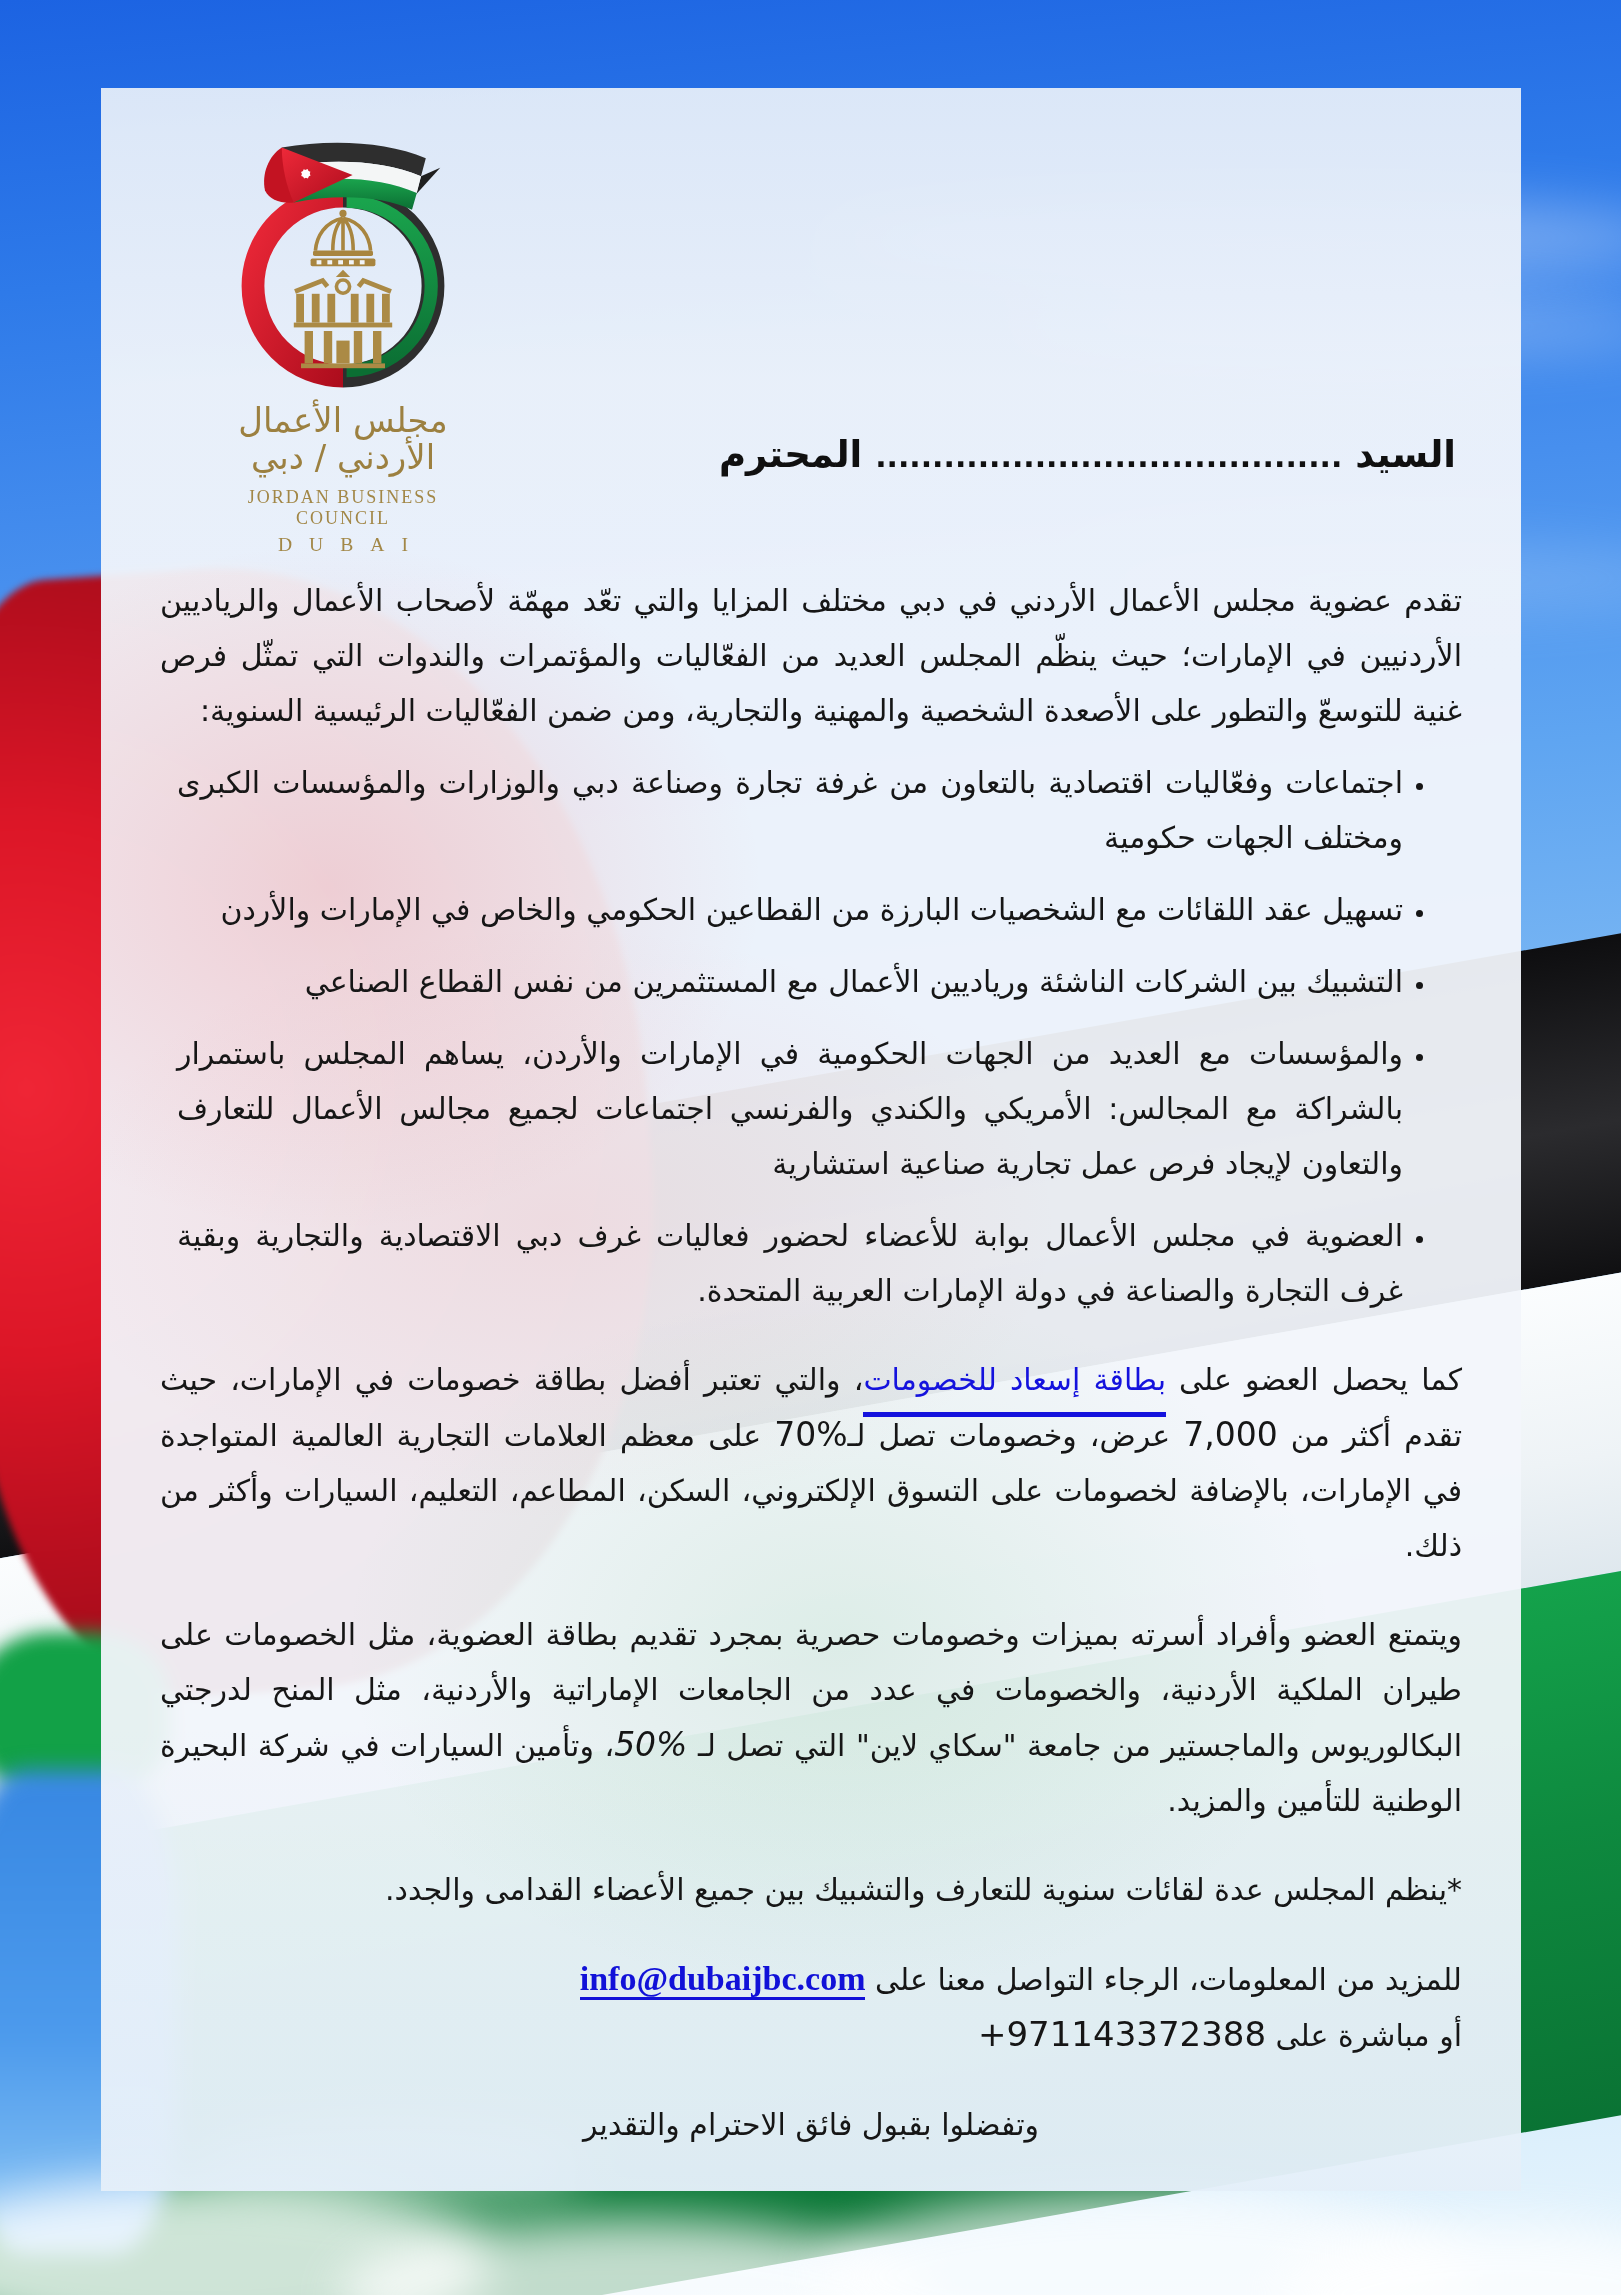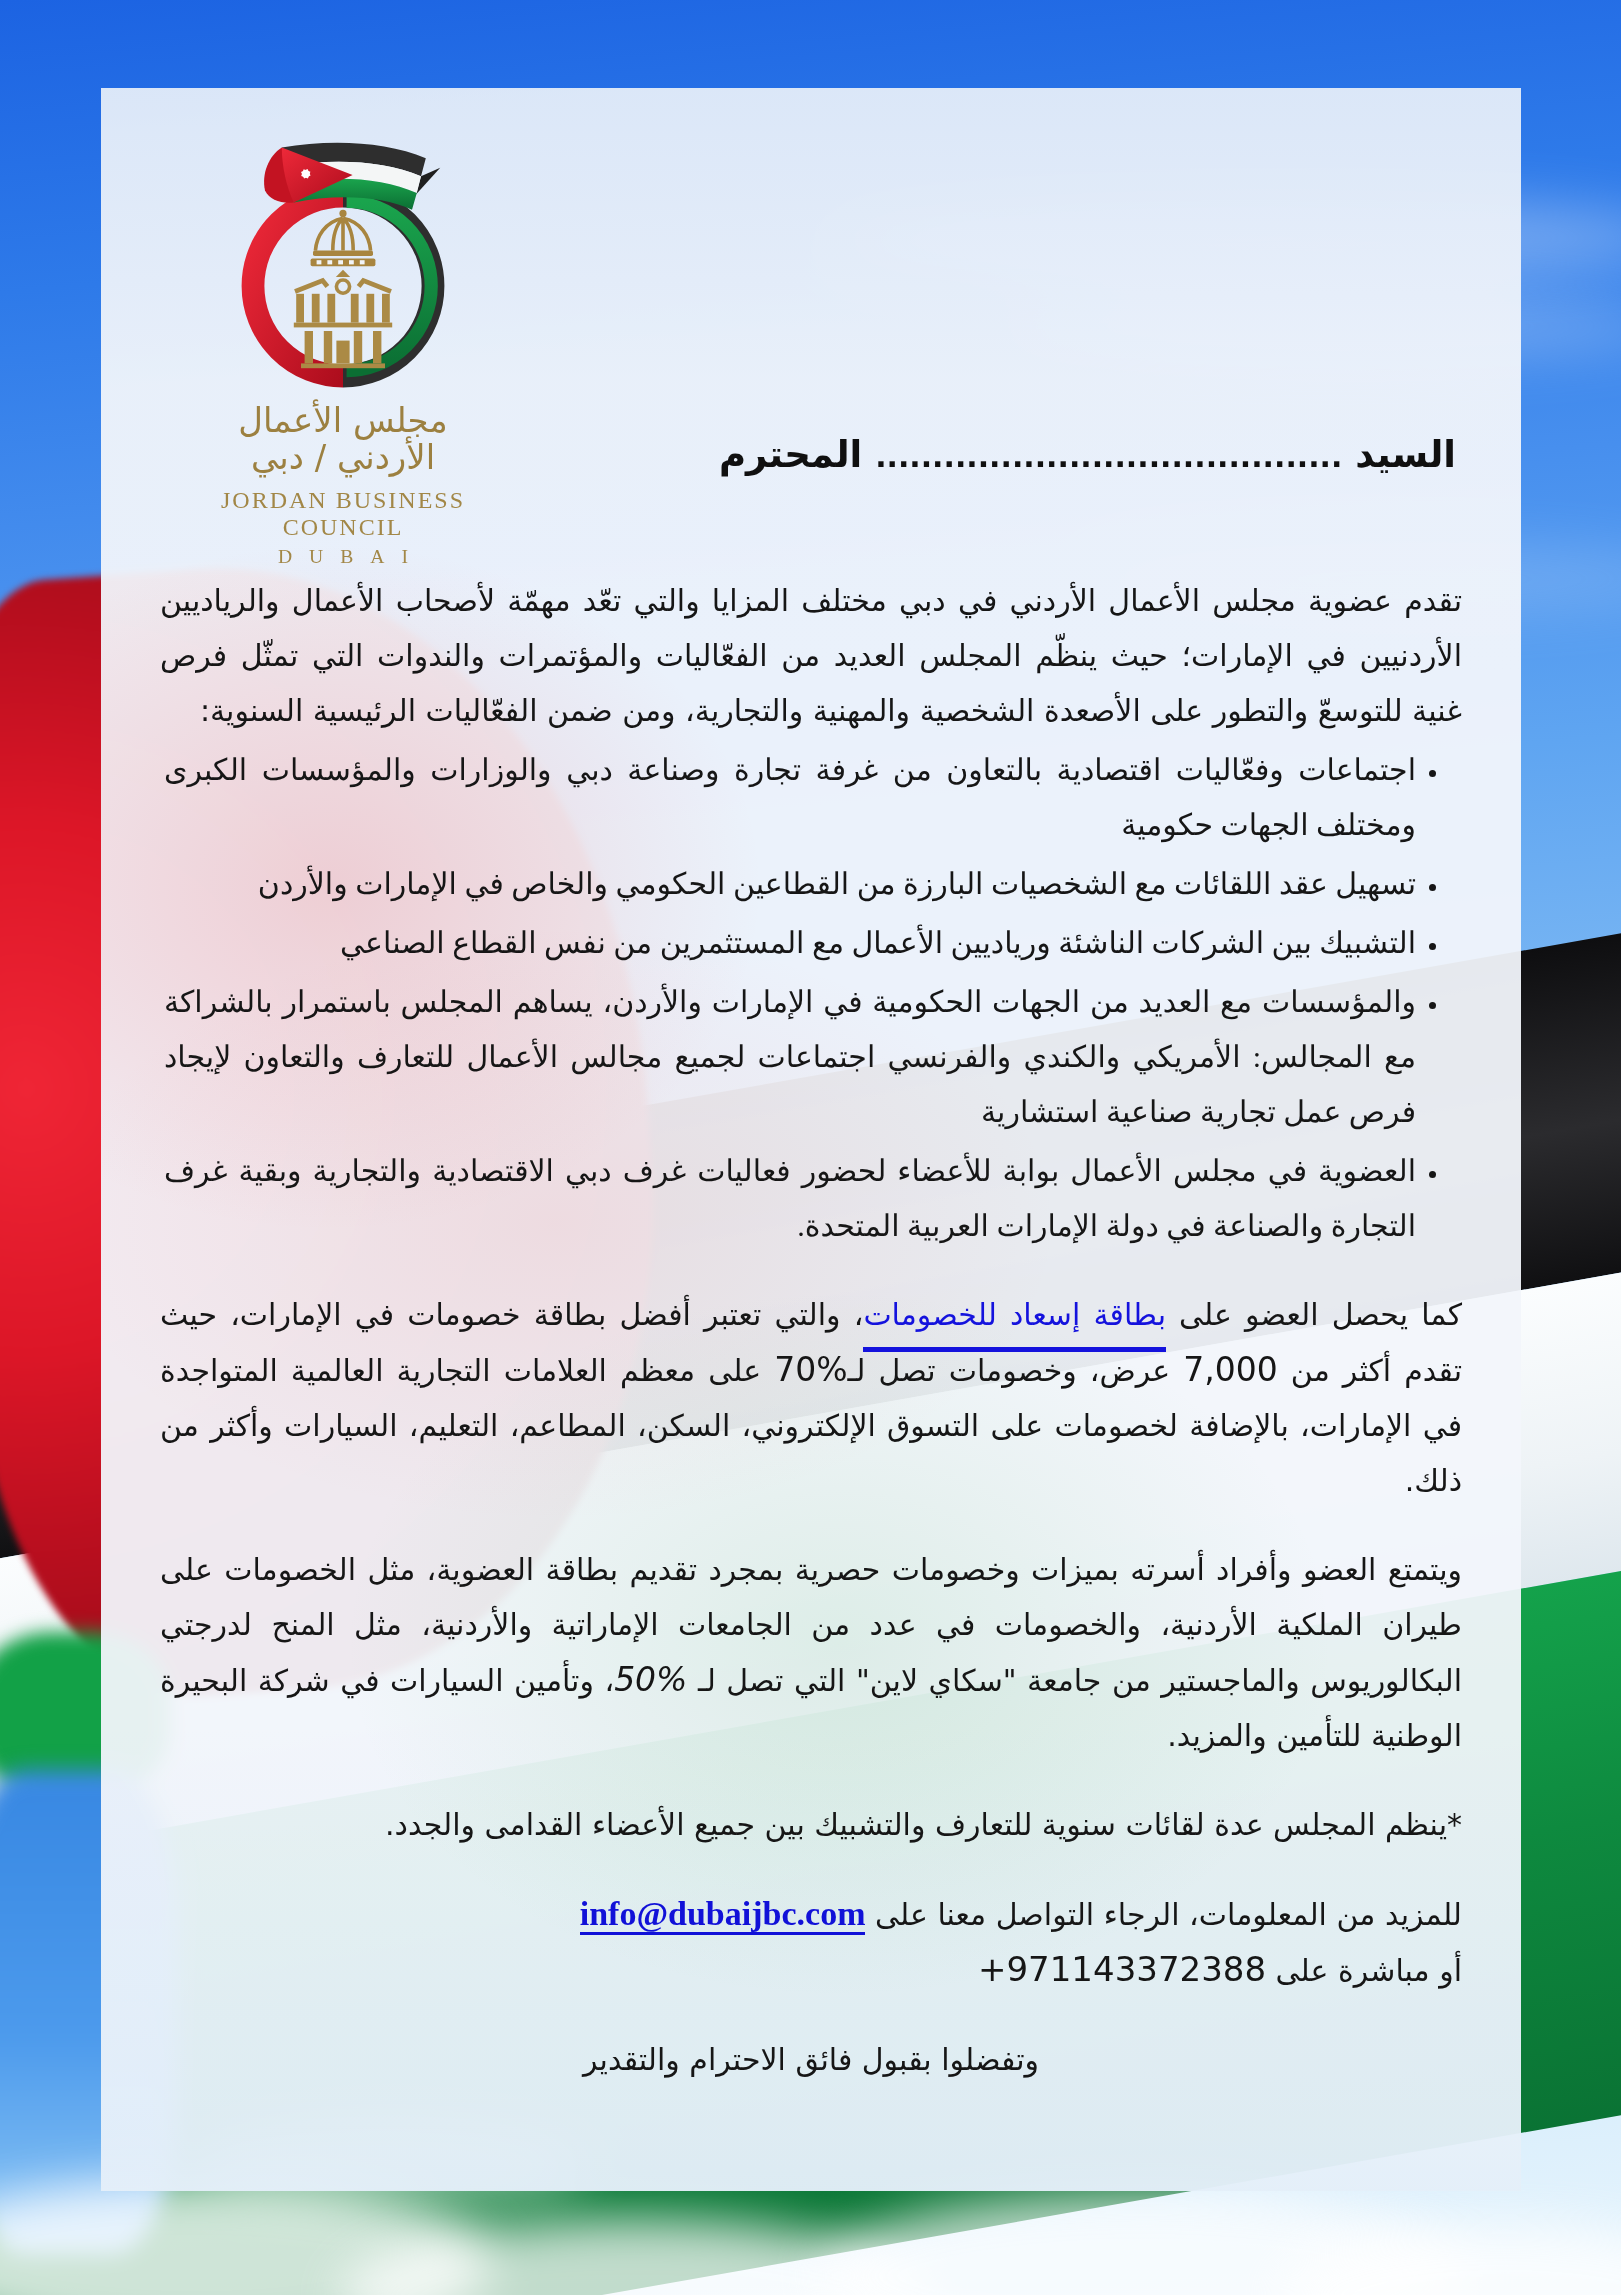--- a/index.html
+++ b/index.html
@@ -43,35 +43,35 @@
       radial-gradient(621px 491px at 16% 38%, rgba(226,96,104,0.20), rgba(226,96,104,0) 70%),
       radial-gradient(720px 425px at 32% 54%, rgba(226,120,120,0.12), rgba(226,120,120,0) 70%),
       radial-gradient(687px 491px at 52% 74%, rgba(110,190,130,0.16), rgba(110,190,130,0) 72%),
       linear-gradient(180deg, rgba(198,218,244,0.38) 0%, rgba(226,236,248,0.12) 14%,
                       rgba(255,255,255,0) 28%, rgba(255,255,255,0) 78%, rgba(203,227,246,0.35) 100%);}
   
   .logo-block{position:absolute;left:111px;top:51px;width:262px;text-align:center;}
   .logo-block svg{display:block;margin:0 auto;}
   .logo-callig{margin-top:10.5px;font-size:34px;line-height:1.1;color:#9c8040;direction:rtl;
                font-weight:400;}
-  .logo-en1{margin-top:10.5px;font-size:24px;letter-spacing:2px;color:#a28747;
+  .logo-en1{margin-top:10.5px;font-size:18px;letter-spacing:2px;color:#a28747;
             font-family:"Liberation Serif",serif;}
   .logo-en2{margin-top:5.2px;font-size:19.6px;letter-spacing:17px;padding-left:17px;color:#a28747;
             font-family:"Liberation Serif",serif;}
   
   .salutation{position:absolute;top:345px;right:65px;direction:rtl;font-size:37px;
               font-weight:700;color:#101010;white-space:nowrap;text-align:right;}
   .salutation .dots{font-size:30px;letter-spacing:2px;font-weight:700;}
   
   .letter-body{position:absolute;top:485px;left:59px;right:59px;direction:rtl;
                text-align:justify;font-size:30px;line-height:55px;color:#161616;}
   .letter-body p{margin:34px 0 0 0;}
   .letter-body p.first{margin-top:0;}
   ul.benefits{margin:0;padding:0 42px 0 0;list-style:disc outside;}
-  ul.benefits li{margin:4px;font-family:Liberation Serif, serif;}
+  ul.benefits li{margin:17px;}
   ul.benefits li::marker{font-size:22px;}
   .esaad-link{color:#1412dd;font-weight:400;text-decoration:none;border-bottom:5.2px solid #1412dd;
               padding-bottom:15px;cursor:pointer;}
   .num{direction:ltr;unicode-bidi:isolate;font-size:33px;}
   .pct-italic{font-style:italic;}
   .contact-block{margin-top:34px;}
   .email-link{color:#1111d8;font-weight:700;font-size:34px;font-family:"Liberation Serif",serif;
               text-decoration:none;border-bottom:3.3px solid #1111d8;direction:ltr;
               unicode-bidi:isolate;cursor:pointer;}
   .phone{direction:ltr;unicode-bidi:isolate;font-size:34px;}

